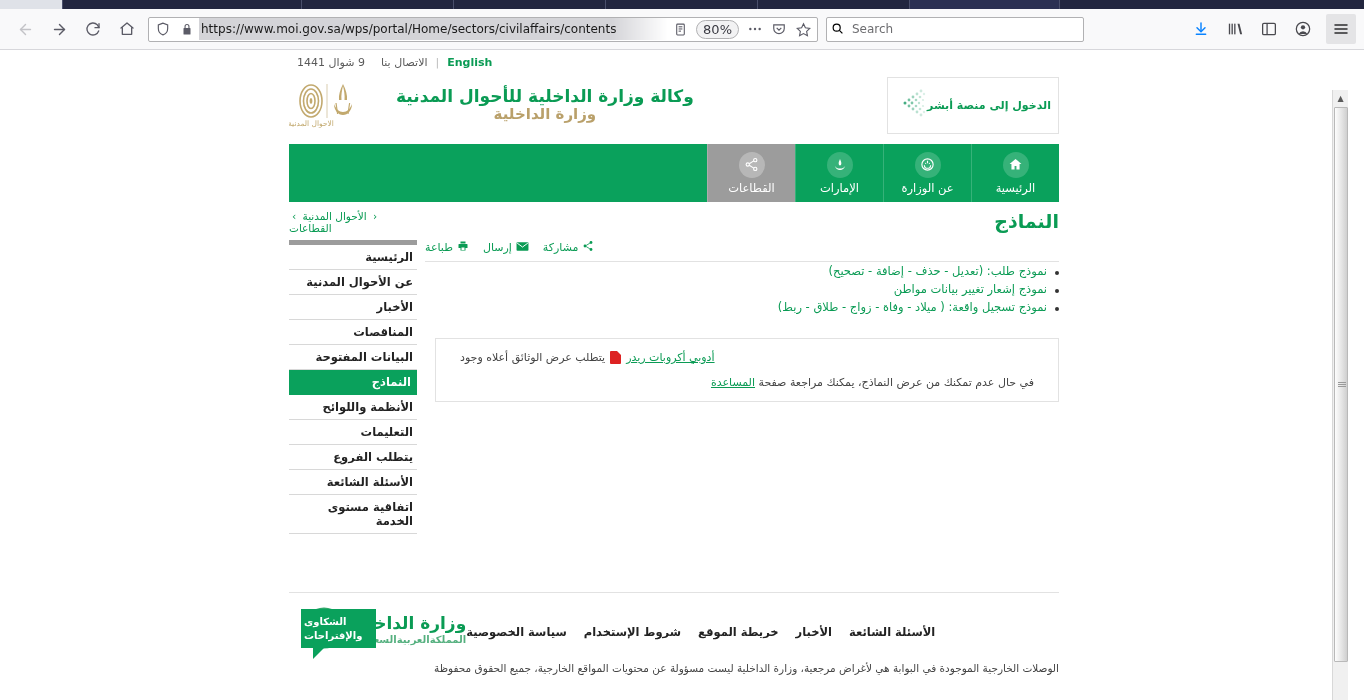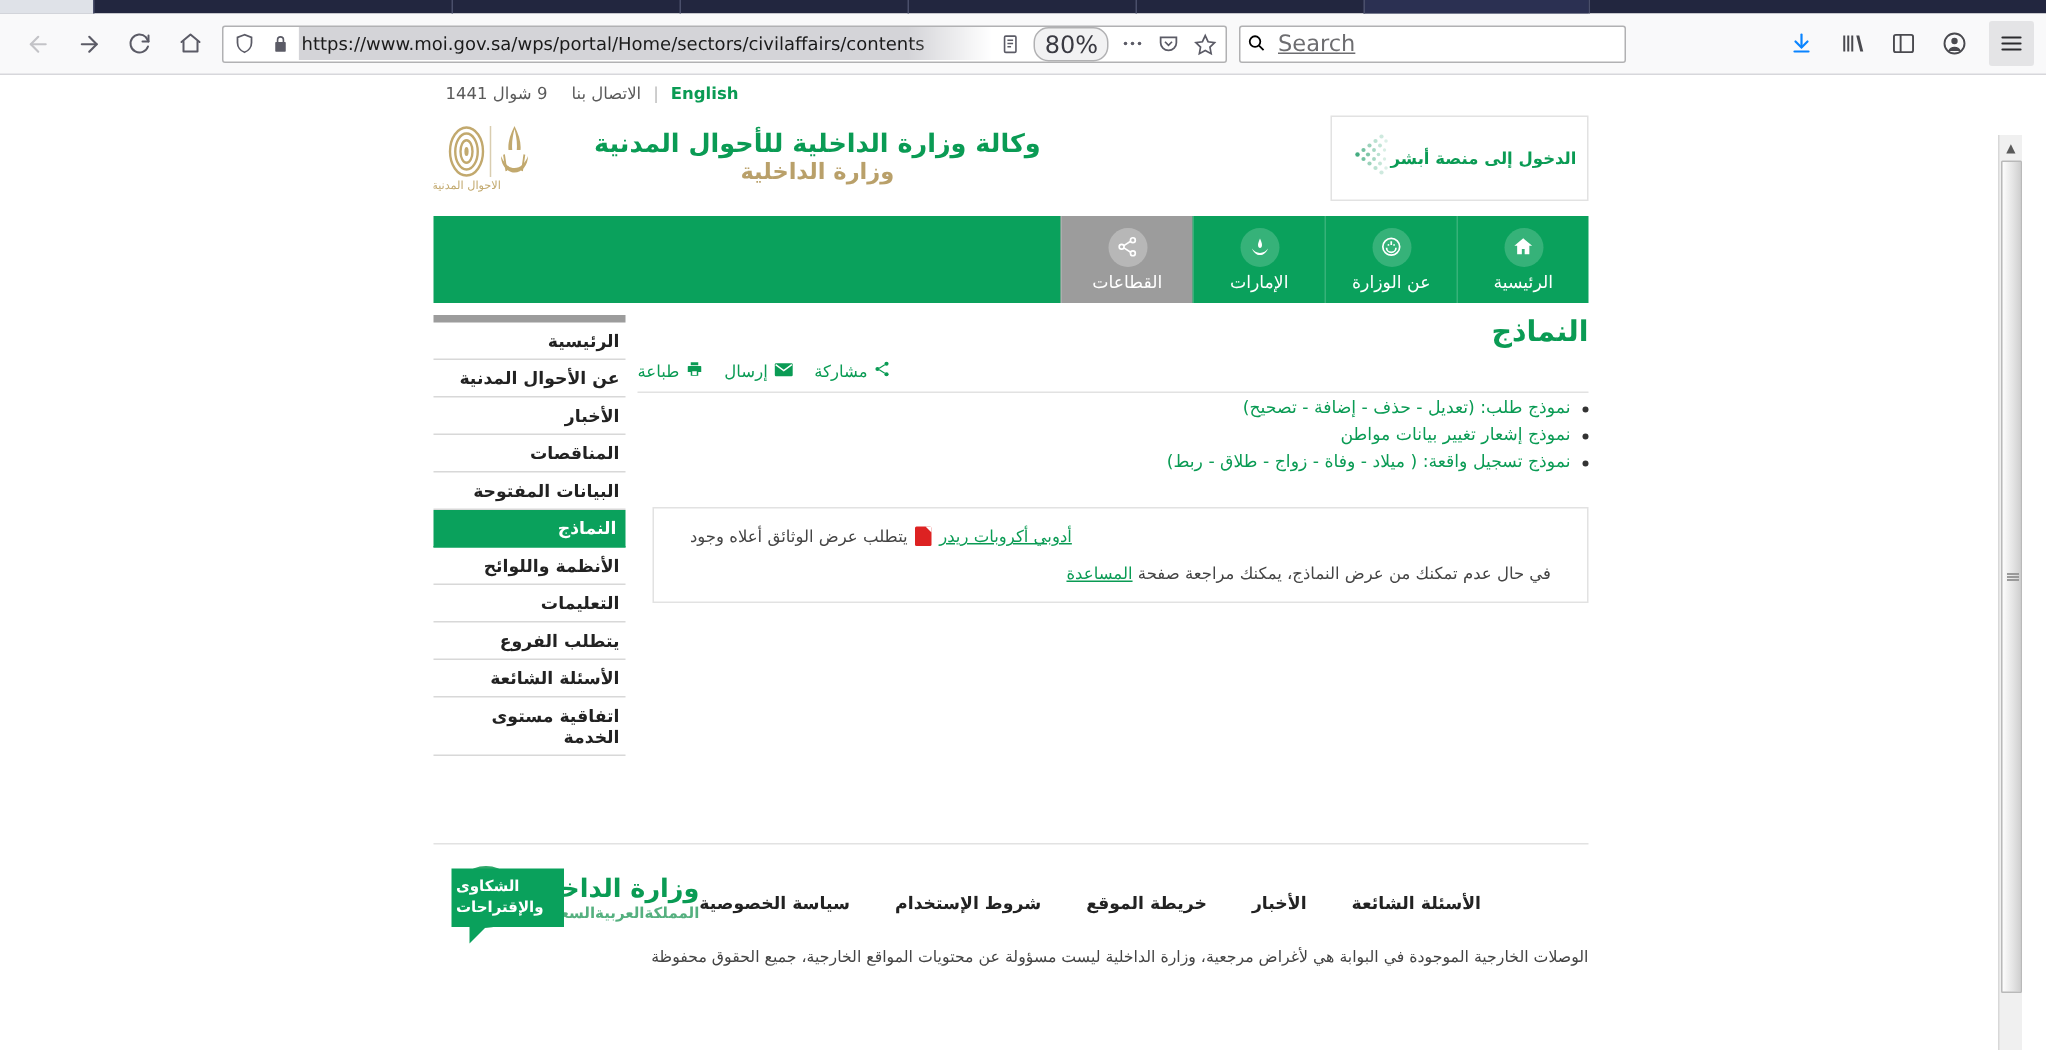--- a/index.html
+++ b/index.html
@@ -47,30 +47,30 @@
   .urlbar .ic { width: 24px; height: 23px; display:flex; align-items:center; justify-content:center; color:#5b5b66; flex:0 0 auto;}
   .url-text {
     flex: 1 1 auto; font-size: 12px; color: #1a1a1a;
     background: #d4d4d8;
     white-space: nowrap; overflow: hidden;
     padding: 3px 2px; line-height: 16px;
     -webkit-mask-image: linear-gradient(to right, #000 88%, transparent 100%);
             mask-image: linear-gradient(to right, #000 88%, transparent 100%);
   }
   .zoom-pill {
-    font-size: 16px; color: #3a3a42; border: 1px solid #b1b1b3;
+    font-size: 13px; color: #3a3a42; border: 1px solid #b1b1b3;
     border-radius: 10px; padding: 1px 6px; margin: 0 4px; background:#f2f2f3;
     flex:0 0 auto;
   }
   .searchbar {
     flex: 0 0 auto; width: 258px; height: 25px; margin-left: 8px;
     background: #fff; border: 1px solid #b1b1b3; border-radius: 2px;
     display: flex; align-items: center; padding: 0 4px;
   }
-  .searchbar .ph { font-size: 15px; color: #6d6d70; margin-left: 5px; text-decoration: underline; }
+  .searchbar .ph { font-size: 12px; color: #6d6d70; margin-left: 5px; }
   .navbar .spacer { flex: 1 1 auto; }
   .toolicon { width: 28px; height: 28px; display:flex;align-items:center;justify-content:center; color:#4a4a4f; margin:0 3px; flex:0 0 auto;}
   .toolicon.dl { color:#0a84ff; }
   .hamburger {
     width: 30px; height: 30px; margin-left: 6px; background:#e4e4e6;
     display:flex;align-items:center;justify-content:center;color:#2b2b2e;border-radius:2px; flex:0 0 auto;
   }
 
   
   .viewport {
@@ -190,21 +190,21 @@
 
   
   .footer { margin-top: 58px; border-top: 1px solid #e2e2e2; padding-top: 14px; position:relative; }
   .footer-top { display:flex; flex-direction:row-reverse; align-items:flex-start; }
   .foot-logo { display:flex; align-items:center; direction:rtl; margin-left:14px; }
   .foot-logo .txt { text-align:right; line-height:1.15; }
   .foot-logo .t1 { font-size:17px; color:#0a9b54; font-weight:bold; }
   .foot-logo .t2 { font-size:10px; color:#55b07f; font-weight:bold; }
   .foot-logo .emb { margin-right:5px; }
 
-  .foot-links { display:flex; flex-direction:row-reverse; align-items:center; gap:30px; padding-top: 18px; flex: 1 1 auto; }
+  .foot-links { display:flex; flex-direction:row-reverse; align-items:center; gap:17px; padding-top: 18px; flex: 1 1 auto; }
   .foot-links a { font-size:11.5px; color:#222; font-weight:bold; text-decoration:none; white-space:nowrap; }
 
   .complaints {
     position:absolute; left: 12px; top: 16px; width: 75px;
   }
   .complaints .bubble {
     background:#0aa15c; color:#fff; font-size:10px; font-weight:bold;
     text-align:left; padding: 6px 3px; line-height:1.35; position:relative;
   }
   .complaints .bubble::after {
@@ -515,20 +515,26 @@
                 <a class="lnk" href="#">أدوبي أكروبات ريدر</a>
               </div>
               <div class="line2">
                 <span>في حال عدم تمكنك من عرض النماذج، يمكنك مراجعة صفحة</span>
                 <a class="lnk" href="#">المساعدة</a>
               </div>
             </div>
           </div>
 
           <div class="side-col">
+            <div class="breadcrumb">
+              <span class="chev">‹</span>
+              <a href="#">الأحوال المدنية</a>
+              <span class="chev">›</span>
+              <a href="#">القطاعات</a>
+            </div>
 
             <nav class="side-menu">
               <a class="mi" href="#">الرئيسية</a>
               <a class="mi" href="#">عن الأحوال المدنية</a>
               <a class="mi" href="#">الأخبار</a>
               <a class="mi" href="#">المناقصات</a>
               <a class="mi" href="#">البيانات المفتوحة</a>
               <a class="mi active" href="#">النماذج</a>
               <a class="mi" href="#">الأنظمة واللوائح</a>
               <a class="mi" href="#">التعليمات</a>

